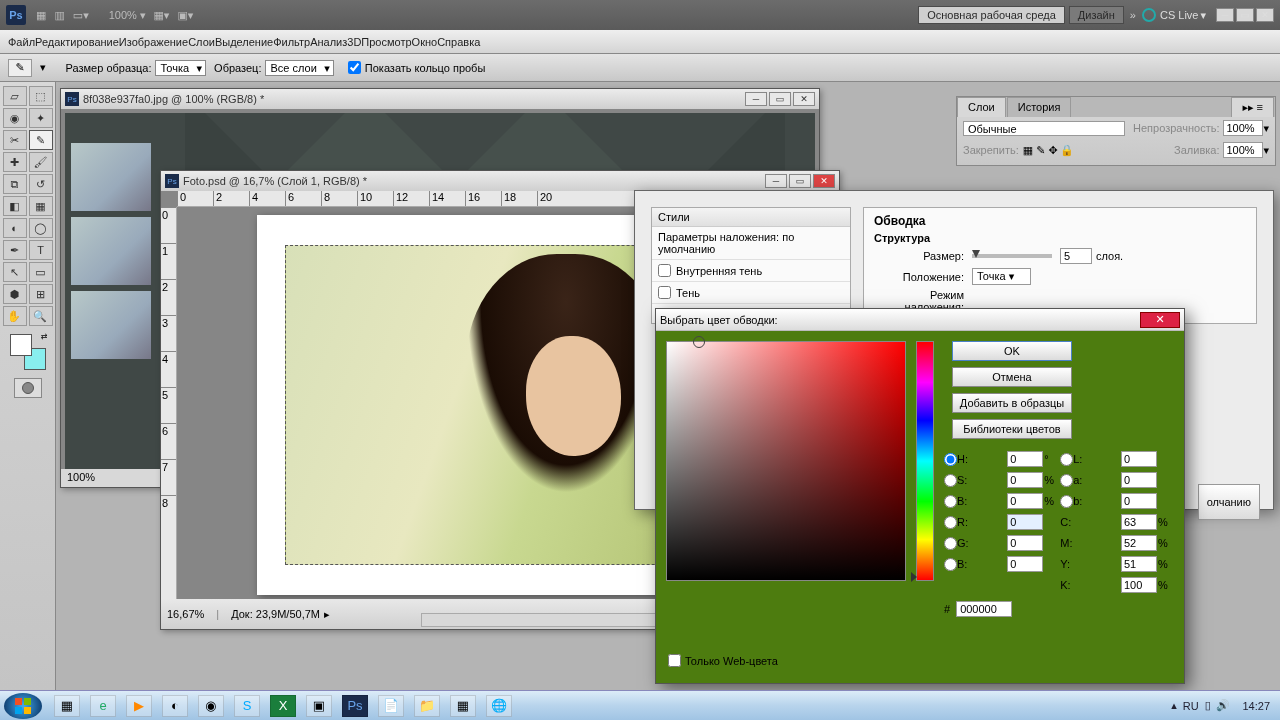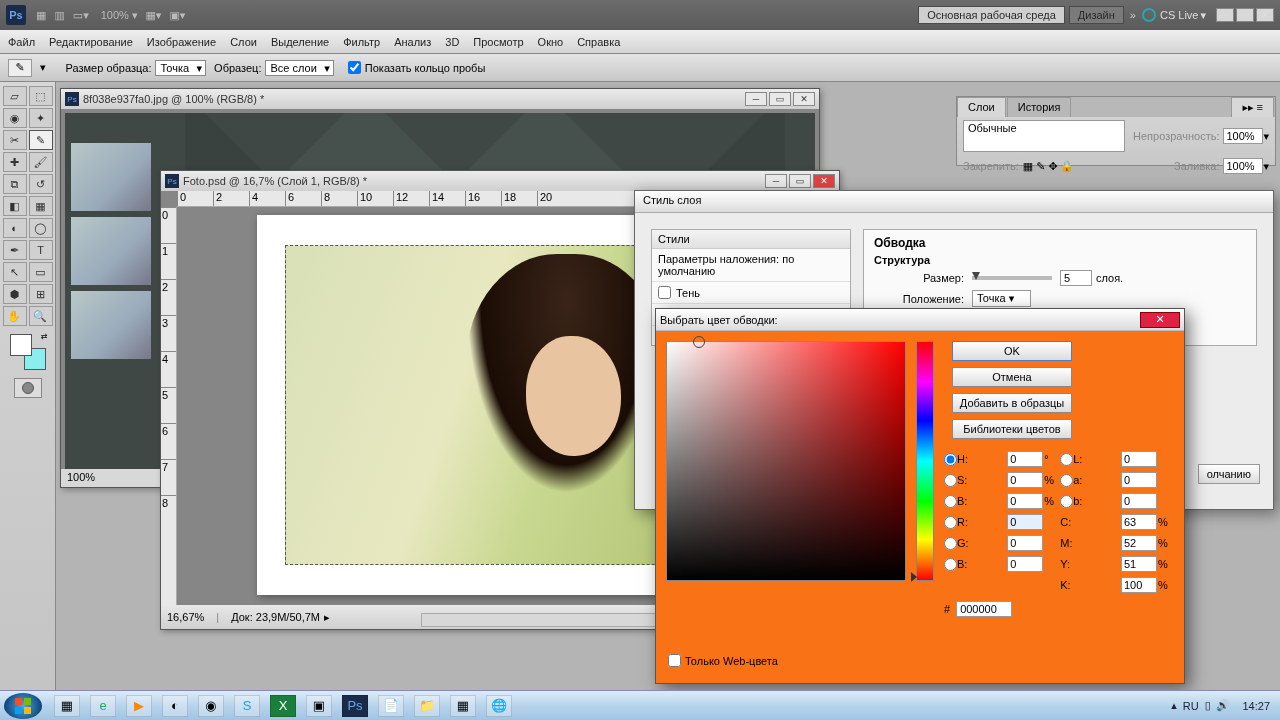--- a/index.html
+++ b/index.html
@@ -10,21 +10,21 @@
 .ps-logo{width:20px;height:20px;background:#1a2b4a;color:#68a2e8;font-weight:bold;display:flex;align-items:center;justify-content:center;border-radius:2px;margin-right:10px;}
 .appbar .btn{background:#7a7a7a;border:1px solid #4a4a4a;padding:2px 8px;color:#2a2a2a;margin-left:4px;cursor:pointer;}
 .appbar .btn.active{background:#cfcfcf;}
 .appbar-right{margin-left:auto;display:flex;align-items:center;}
 .win-controls{display:flex;margin-left:8px;}
 .win-controls span{width:18px;height:14px;border:1px solid #888;background:#d8d8d8;margin-left:2px;display:flex;align-items:center;justify-content:center;font-size:9px;}
 .cslive-ico{width:14px;height:14px;border:2px solid #2aa;border-radius:50%;margin-right:4px;}
 
 
 .menu{height:24px;background:linear-gradient(#efefef,#d4d4d4);display:flex;align-items:center;padding:0 8px;border-bottom:1px solid #888;}
-.menu span{margin-right:14px;color:#222;cursor:pointer;}
+.menu span{color:#222;cursor:pointer;}
 
 
 .optbar{height:28px;background:linear-gradient(#e4e4e4,#c8c8c8);display:flex;align-items:center;padding:0 8px;border-bottom:1px solid #888;}
 .optbar .dd{background:#fff;border:1px solid #888;padding:1px 16px 1px 4px;margin:0 8px 0 4px;position:relative;}
 .optbar .dd:after{content:"▾";position:absolute;right:3px;}
 .optbar input[type=checkbox]{margin-left:6px;}
 
 
 .main{position:absolute;top:82px;left:0;right:0;bottom:30px;background:#b4b4b4;}
 
@@ -57,51 +57,51 @@
 .doc2{left:160px;top:88px;width:680px;height:460px;}
 .ruler-h{height:16px;background:#e8e8e8;border-bottom:1px solid #aaa;margin-left:16px;font-size:8px;display:flex;overflow:hidden;}
 .ruler-h i{width:36px;border-left:1px solid #888;padding-left:2px;font-style:normal;}
 .ruler-v{position:absolute;left:0;top:36px;bottom:20px;width:16px;background:#e8e8e8;border-right:1px solid #aaa;font-size:8px;display:flex;flex-direction:column;overflow:hidden;}
 .ruler-v i{height:36px;border-top:1px solid #888;padding:1px;font-style:normal;}
 .doc2 .canvas{position:absolute;left:16px;top:36px;right:14px;bottom:20px;background:#868686;overflow:hidden;}
 .page{position:absolute;left:80px;top:8px;width:500px;height:380px;background:#fff;box-shadow:2px 2px 8px rgba(0,0,0,.4);}
 .photo{position:absolute;left:28px;top:30px;width:445px;height:320px;background:linear-gradient(110deg,#d8e0b8 0%,#e8e8c0 40%,#c8d890 60%,#b0c070 100%);border:1px dashed #555;}
 .hair{position:absolute;left:180px;top:8px;width:200px;height:240px;background:radial-gradient(ellipse at 50% 20%,#3a2418 0%,#1a0c04 60%,transparent 70%);border-radius:50% 50% 60% 40%;}
 .face{position:absolute;left:240px;top:90px;width:95px;height:120px;background:#e8c4a0;border-radius:46% 50% 48% 50%;}
-.statusbar{position:absolute;left:0;bottom:0;right:0;height:24px;background:linear-gradient(#e8e8e8,#d0d0d0);display:flex;align-items:center;padding:0 6px;font-size:10px;}
+.statusbar{position:absolute;left:0;bottom:0;right:0;height:30px;background:linear-gradient(#e8e8e8,#d0d0d0);display:flex;align-items:center;padding:0 6px;font-size:10px;}
 .statusbar .sep{margin:0 12px;color:#888;}
 .scroll-h{position:absolute;right:18px;bottom:2px;left:260px;height:14px;background:#d8d8d8;border:1px solid #aaa;}
 
 
 .rpanel{position:absolute;right:4px;top:14px;width:320px;height:70px;background:linear-gradient(#d8d8d8,#c8c8c8);border:1px solid #888;}
 .rpanel .tabs{display:flex;background:#b8b8b8;}
 .rpanel .tabs span{padding:3px 10px;background:#d8d8d8;border:1px solid #999;border-bottom:none;margin-right:1px;cursor:pointer;}
 .rpanel .row{display:flex;align-items:center;padding:3px 6px;}
-.rpanel .dd{background:#fff;border:1px solid #999;padding:1px 14px 17px 4px;flex:1;}
+.rpanel .dd{background:#fff;border:1px solid #999;padding:1px 14px 0 4px;flex:1;}
 .rpanel .num{width:40px;background:#fff;border:1px solid #999;padding:1px 2px;margin-left:4px;}
 .tabs-ctrl{margin-left:auto;padding:2px 6px;}
 
 
 .ls-dialog{position:absolute;left:634px;top:108px;width:640px;height:320px;background:#ececec;border:1px solid #666;box-shadow:4px 4px 14px rgba(0,0,0,.4);}
 .ls-dialog .dtitle{height:22px;background:linear-gradient(#fff,#dcdcdc);padding:3px 8px;border-bottom:1px solid #aaa;}
 .ls-dialog .body{display:flex;padding:16px;gap:12px;}
 .ls-left{width:200px;border:1px solid #aaa;background:#fafafa;}
 .ls-left .hdr{background:linear-gradient(#f4f4f4,#e0e0e0);padding:3px 6px;border-bottom:1px solid #ccc;}
 .ls-left .item{padding:4px 6px;border-bottom:1px solid #e0e0e0;display:flex;align-items:center;cursor:pointer;}
 .ls-left .item input{margin-right:5px;}
 .ls-right{flex:1;border:1px solid #aaa;background:#fafafa;padding:6px 10px;}
 .ls-right h4{font-size:12px;font-weight:bold;margin-bottom:4px;}
 .ls-right .frow{display:flex;align-items:center;margin:4px 0;}
 .ls-right .frow label{width:90px;text-align:right;margin-right:8px;}
 .slider{width:80px;height:4px;background:#bbb;position:relative;margin-right:8px;}
 .slider i{position:absolute;left:0;top:-4px;width:0;height:0;border-left:4px solid transparent;border-right:4px solid transparent;border-top:8px solid #444;}
 .inp{width:32px;border:1px solid #999;padding:1px 3px;background:#fff;}
 
 
-.cp-dialog{position:absolute;left:655px;top:226px;width:530px;height:376px;background:#f97316;border:1px solid #555;box-shadow:5px 5px 16px rgba(0,0,0,.5);}
+.cp-dialog{position:absolute;left:655px;top:226px;width:530px;height:376px;background:#4d7c0f;border:1px solid #555;box-shadow:5px 5px 16px rgba(0,0,0,.5);}
 .cp-dialog .ctitle{height:22px;display:flex;align-items:center;padding:0 4px;background:linear-gradient(#fff,#dcdcdc);border-bottom:1px solid #bbb;}
 .cp-dialog .ctitle .close{margin-left:auto;width:40px;height:16px;background:#d24;color:#fff;display:flex;align-items:center;justify-content:center;border:1px solid #800;}
 .cp-body{display:flex;padding:10px;gap:10px;}
 .sv-box{width:240px;height:240px;background:linear-gradient(to bottom,transparent,#000),linear-gradient(to right,#fff,#f00);position:relative;border:1px solid #888;}
 .sv-box .marker{position:absolute;left:26px;top:-6px;width:12px;height:12px;border:1px solid #444;border-radius:50%;}
 .hue{width:18px;height:240px;background:linear-gradient(#f00 0%,#f0f 17%,#00f 33%,#0ff 50%,#0f0 67%,#ff0 83%,#f00 100%);border:1px solid #888;position:relative;}
 .hue:after{content:"";position:absolute;bottom:-2px;left:-6px;border-top:5px solid transparent;border-bottom:5px solid transparent;border-left:6px solid #333;}
 .cp-right{flex:1;}
 .cp-preview{display:flex;align-items:center;gap:6px;}
 .cp-preview .sw{width:55px;height:65px;background:#000;border:1px solid #888;}
@@ -111,41 +111,41 @@
 .cp-btns button.primary{border:1px solid #4a80c8;}
 .cp-values{margin-top:12px;display:grid;grid-template-columns:auto 40px 16px auto 40px 16px;row-gap:5px;align-items:center;}
 .cp-values .rg{display:flex;align-items:center;}
 .cp-values input[type=text]{width:36px;border:1px solid #999;padding:1px 2px;margin:0 3px;}
 .cp-values .sel{border:1px solid #4a80c8;background:#e4f0ff;}
 .hex{margin-top:8px;display:flex;align-items:center;gap:6px;}
 .hex input{width:56px;border:1px solid #999;padding:1px 3px;}
 .webonly{position:absolute;left:12px;bottom:16px;display:flex;align-items:center;gap:4px;}
 
 
-.restore-btn{position:absolute;right:20px;top:382px;padding:3px 8px;background:linear-gradient(#fff,#dcdcdc);border:1px solid #999;}
+.restore-btn{position:absolute;right:20px;top:402px;padding:11px 8px;background:linear-gradient(#fff,#dcdcdc);border:1px solid #999;}
 
 
 .taskbar{position:absolute;left:0;right:0;bottom:0;height:30px;background:linear-gradient(#dcecf8,#b8d4ec 50%,#a0c4e4);display:flex;align-items:center;padding:0 4px;border-top:1px solid #88b;}
 .start{width:38px;height:26px;border-radius:50%;background:radial-gradient(circle,#4ae 0%,#147 80%);display:flex;align-items:center;justify-content:center;}
 .start svg{width:20px;height:20px;}
 .tb-icons{display:flex;gap:10px;margin-left:12px;}
 .tb-icons span{width:26px;height:22px;background:rgba(255,255,255,.3);border:1px solid rgba(0,0,0,.15);display:flex;align-items:center;justify-content:center;font-size:13px;}
 .tray{margin-left:auto;display:flex;align-items:center;gap:6px;color:#223;}
 .tray .clock{font-size:11px;margin:0 6px;}
 </style>
 </head>
 <body>
 
 <div class="appbar">
   <div class="ps-logo">Ps</div>
   <div style="display:flex;gap:8px;color:#bbb;">
     <span>▦</span>
     <span>▥</span>
     <span>▭▾</span>
-    <span style="margin-left:4px;">100% ▾</span>
+    <span style="margin-left:12px;">100% ▾</span>
     <span>▦▾</span>
     <span>▣▾</span>
   </div>
   <div class="appbar-right">
     <div class="btn active">Основная рабочая среда</div>
     <div class="btn">Дизайн</div>
     <span style="margin:0 6px;color:#ccc;">»</span>
     <span class="cslive-ico"></span>
     <span>CS Live</span>
     <span style="margin-left:2px;">▾</span>
@@ -313,34 +313,33 @@
     <div class="row">
       <span style="color:#888;">Закрепить:</span>
       <span style="margin-left:4px;">▦ ✎ ✥ 🔒</span>
       <span style="margin-left:auto;color:#888;">Заливка:</span>
       <span class="num">100%</span>
         <span>▾</span>
     </div>
   </div>
 
   <div class="ls-dialog">
-    <div class="dtitle">Стиль слоя</div>
     <div class="body">
       <div class="ls-left">
         <div class="hdr">Стили</div>
         <div class="item">
             <span>Параметры наложения: по умолчанию</span>
           </div>
         <div class="item">
             <input type="checkbox" style="">
-            <span>Тень</span>
+            <span>Внутренняя тень</span>
           </div>
         <div class="item">
             <input type="checkbox" style="">
-            <span>Внутренняя тень</span>
+            <span>Тень</span>
           </div>
       </div>
       <div class="ls-right">
         <h4>Обводка</h4>
         <div style="font-weight:bold;margin:4px 0;">Структура</div>
         <div class="frow">
           <label>Размер:</label>
           <div class="slider">
               <i></i>
             </div>

